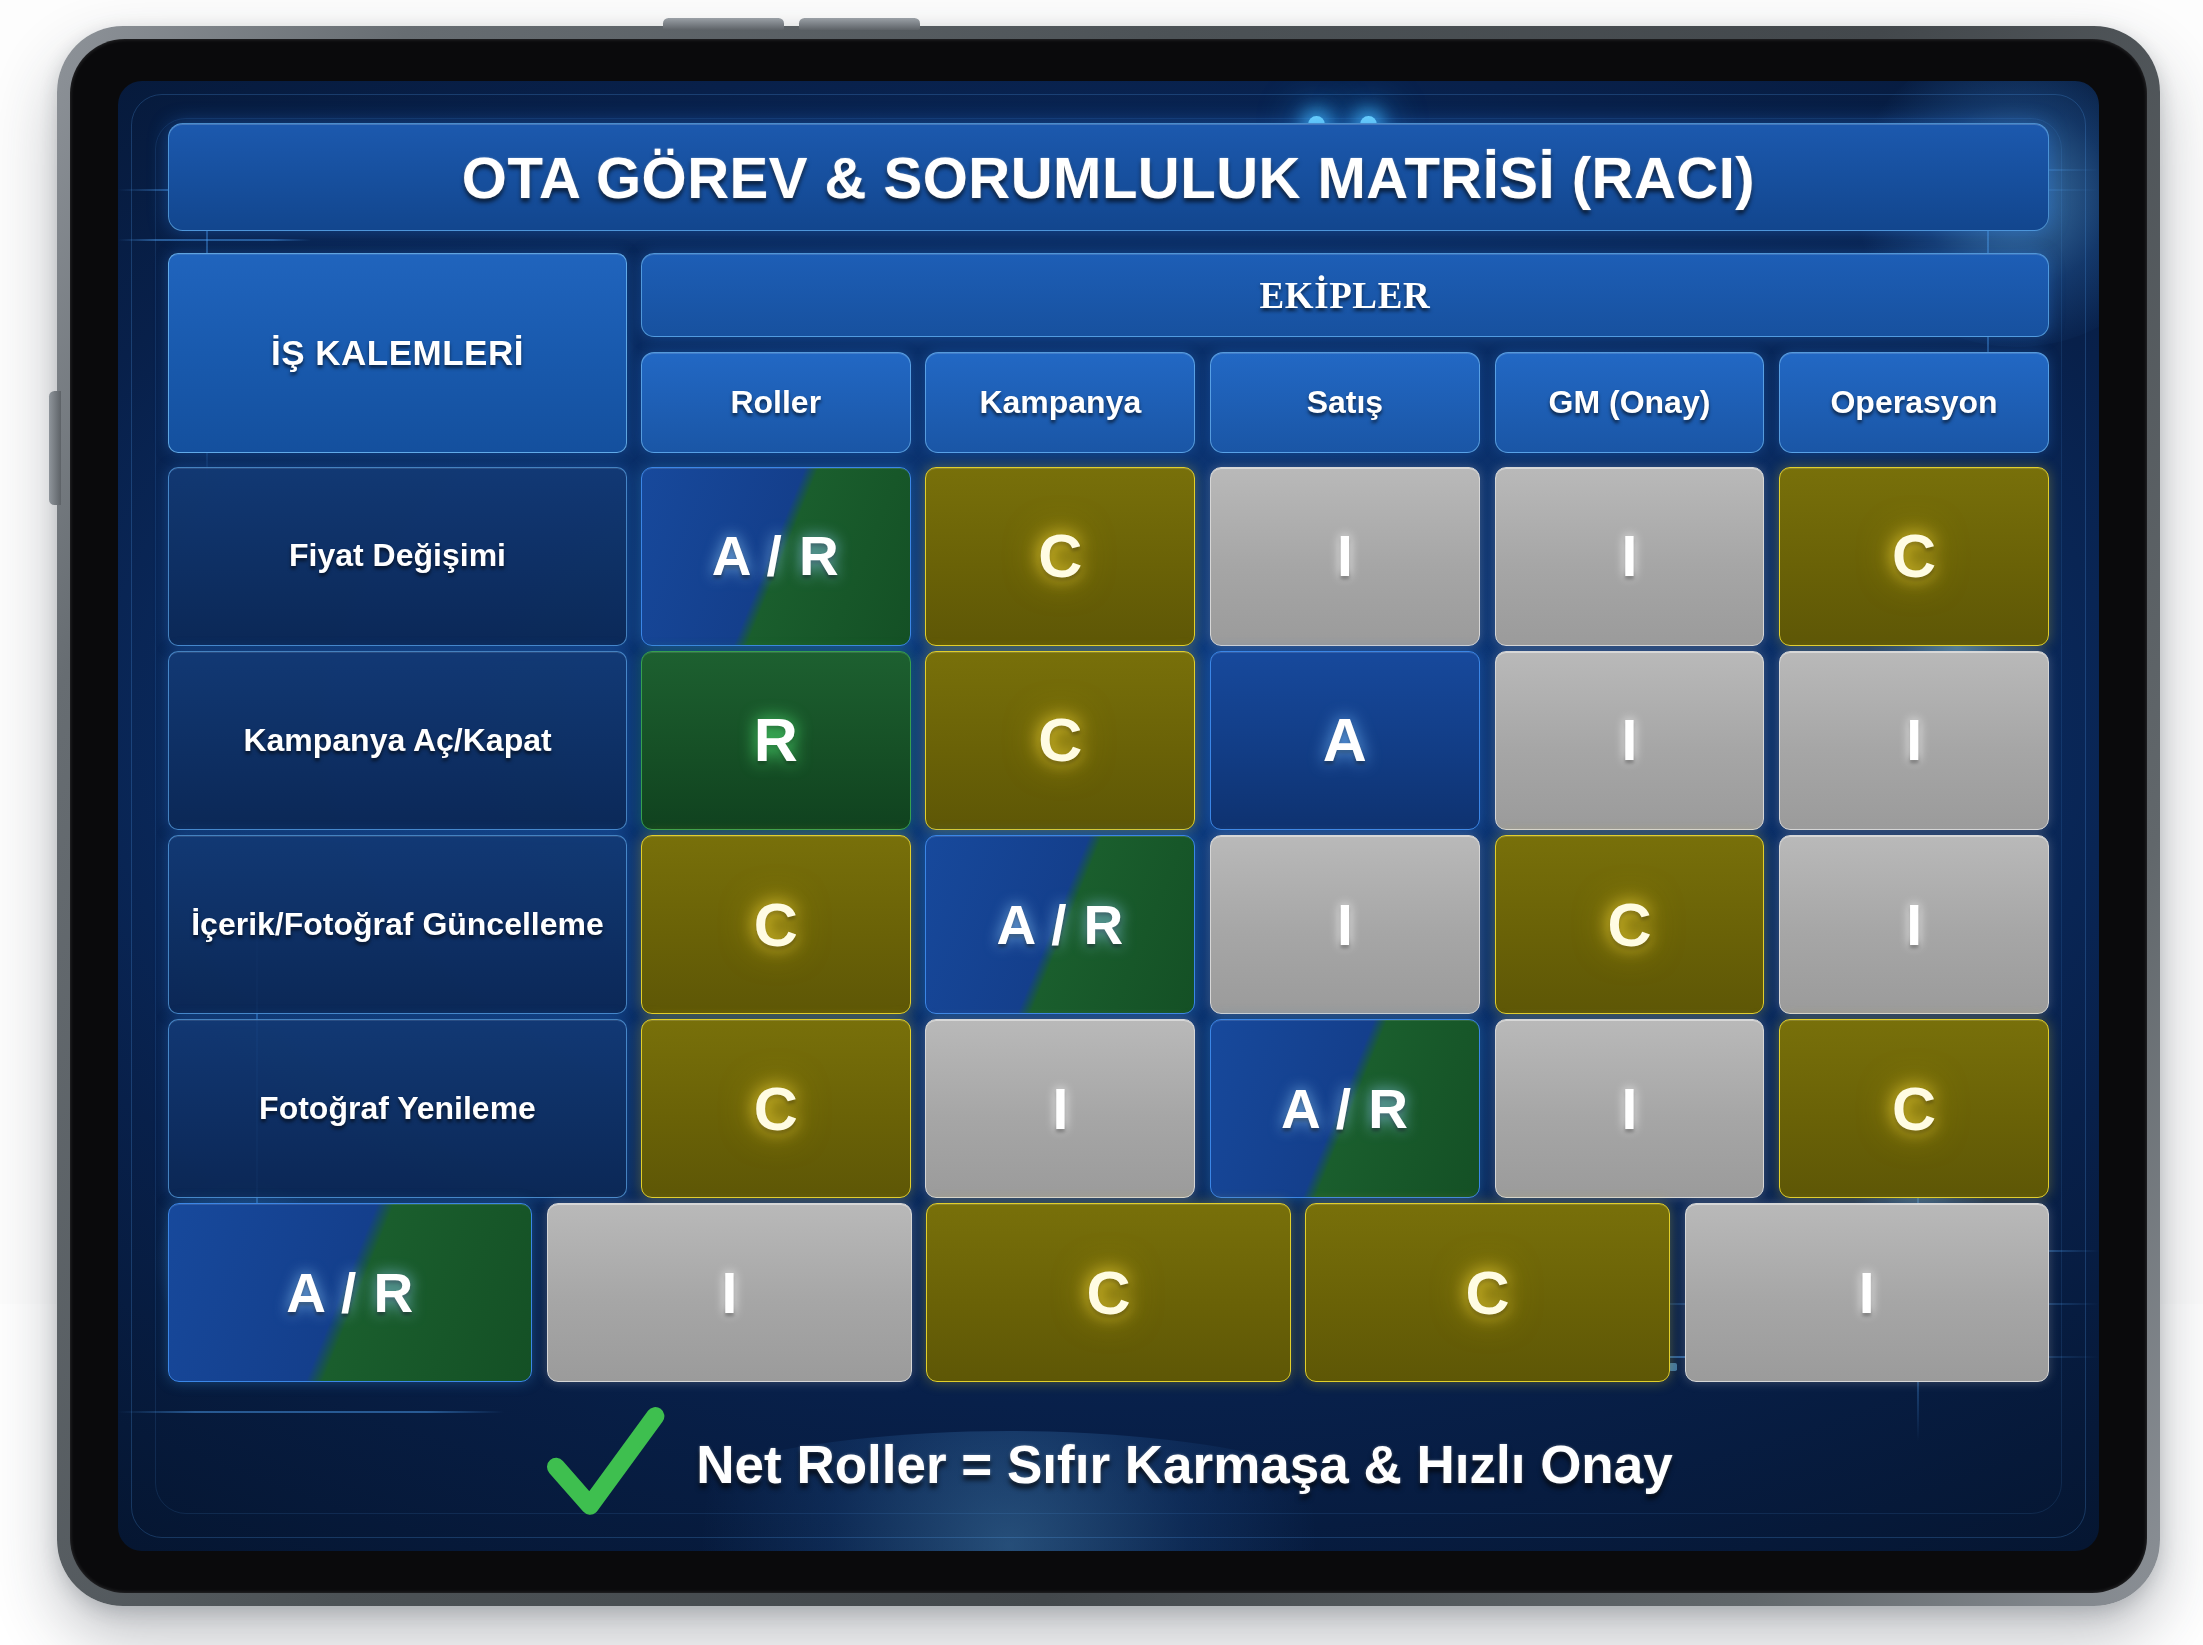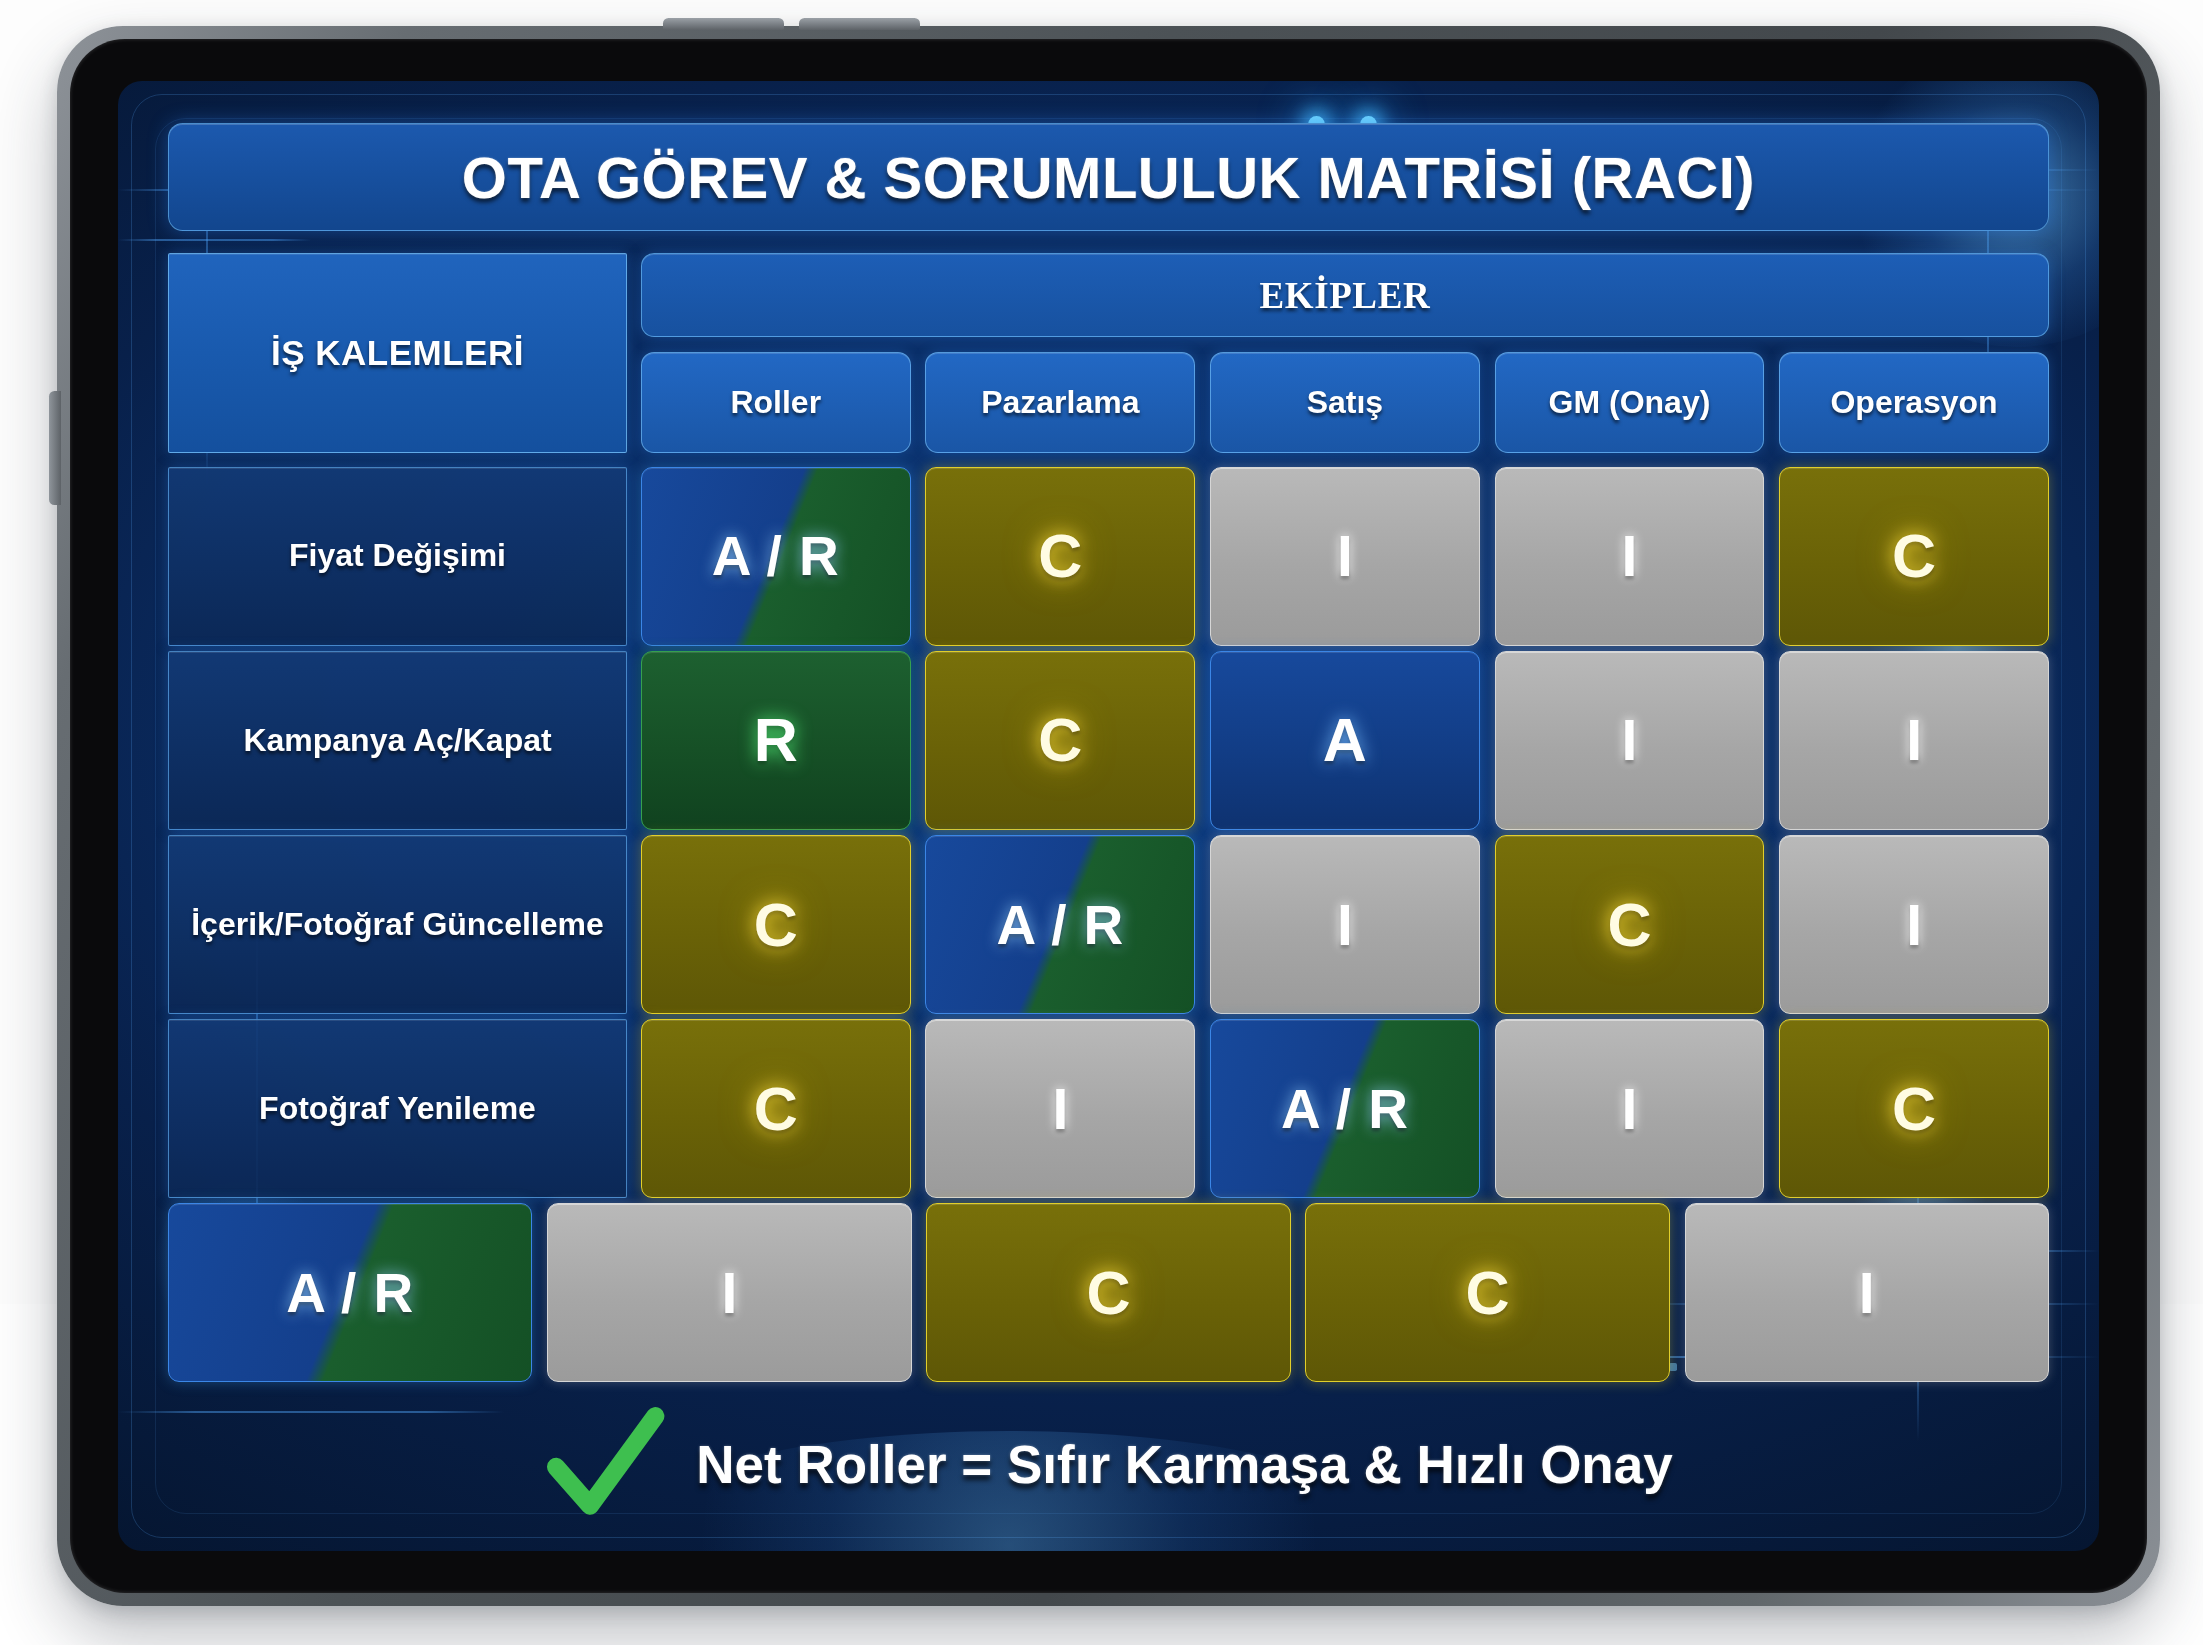--- a/index.html
+++ b/index.html
@@ -65,21 +65,21 @@
     text-shadow:0 3.7px 4.6px rgba(0,0,0,.62), 0 0 1.8px rgba(255,255,255,.5);
   }
 
   
   #matrix{ flex:1; display:flex; flex-direction:column; gap:13.8px; margin-top:22px; }
 
   .hdr-row{ display:flex; gap:13.8px; height:200px; }
   .row{ display:flex; gap:13.8px; flex:1; }
 
   .rowlabel{
-    width:459px; flex:0 0 459px; border-radius:2px; display:flex; align-items:center; justify-content:center;
+    width:459px; flex:0 0 459px; border-radius:10px; display:flex; align-items:center; justify-content:center;
     text-align:center; padding:3.7px 14.7px;
     background:linear-gradient(180deg,rgba(19,58,118,.92),rgba(12,40,86,.92));
     border:1.8px solid rgba(105,185,255,.62);
     box-shadow:0 0 13.8px rgba(45,125,225,.34), inset 0 0.9px 0 rgba(255,255,255,.10);
     color:#ffffff; font-size:32px; font-weight:700; line-height:1.18;
     text-shadow:0 2.8px 3.7px rgba(0,0,0,.6);
   }
   #corner-label{
     background:linear-gradient(180deg,#2064bd 0%,#195aae 50%,#14509e 100%);
     border:1.8px solid rgba(130,205,255,.68);
@@ -212,21 +212,21 @@
           </div>
 
           <div id="matrix">
 
             <div class="hdr-row">
               <div class="rowlabel" id="corner-label">İŞ KALEMLERİ</div>
               <div class="hdr-right">
                 <div id="teams-band">EKİPLER</div>
                 <div id="team-cols">
                   <div class="team-col">Roller</div>
-                  <div class="team-col">Pazarlama</div>
+                  <div class="team-col">Kampanya</div>
                   <div class="team-col">Satış</div>
                   <div class="team-col">GM (Onay)</div>
                   <div class="team-col">Operasyon</div>
                 </div>
               </div>
             </div>
 
             <div id="rows-host" style="display: flex; flex-direction: column; gap: 5px; flex: 1 1 0%;">
                 <div class="row">
                   <div class="rowlabel">Fiyat Değişimi</div>

